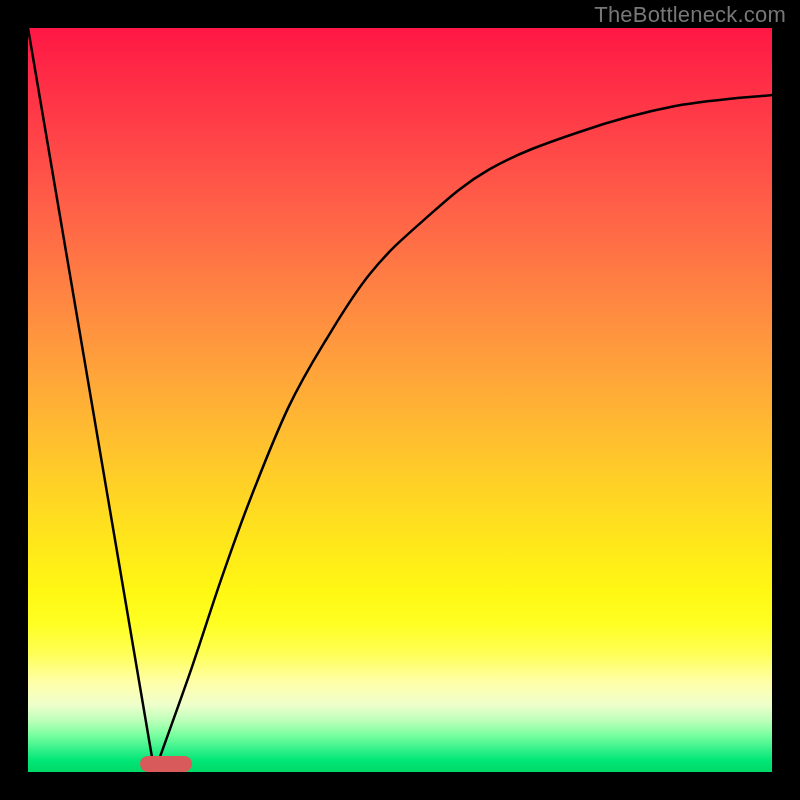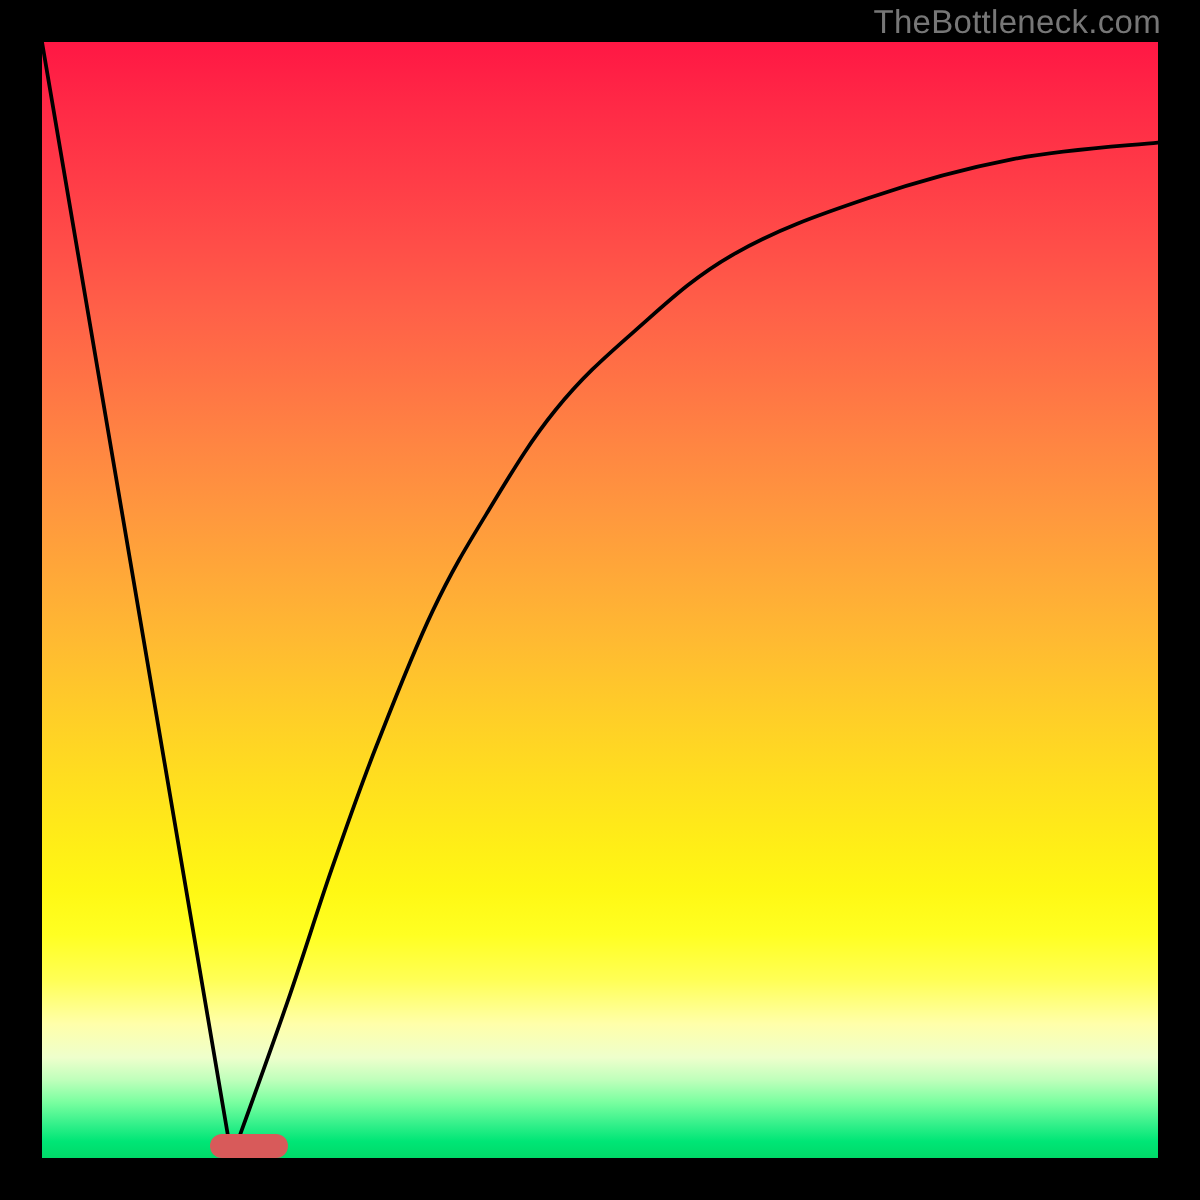--- a/index.html
+++ b/index.html
@@ -7,21 +7,21 @@
     width: 800px;
     height: 800px;
     background: #000;
     position: relative;
     font-family: Arial, Helvetica, sans-serif;
     overflow: hidden;
   }
   .watermark {
     position: absolute;
     top: 2px;
-    right: 26px;
+    right: 14px;
     color: #777;
     font-size: 22px;
     font-weight: 400;
     letter-spacing: 0.2px;
     z-index: 10;
   }
   .plot-area {
     position: absolute;
     left: 28px;
     top: 28px;

